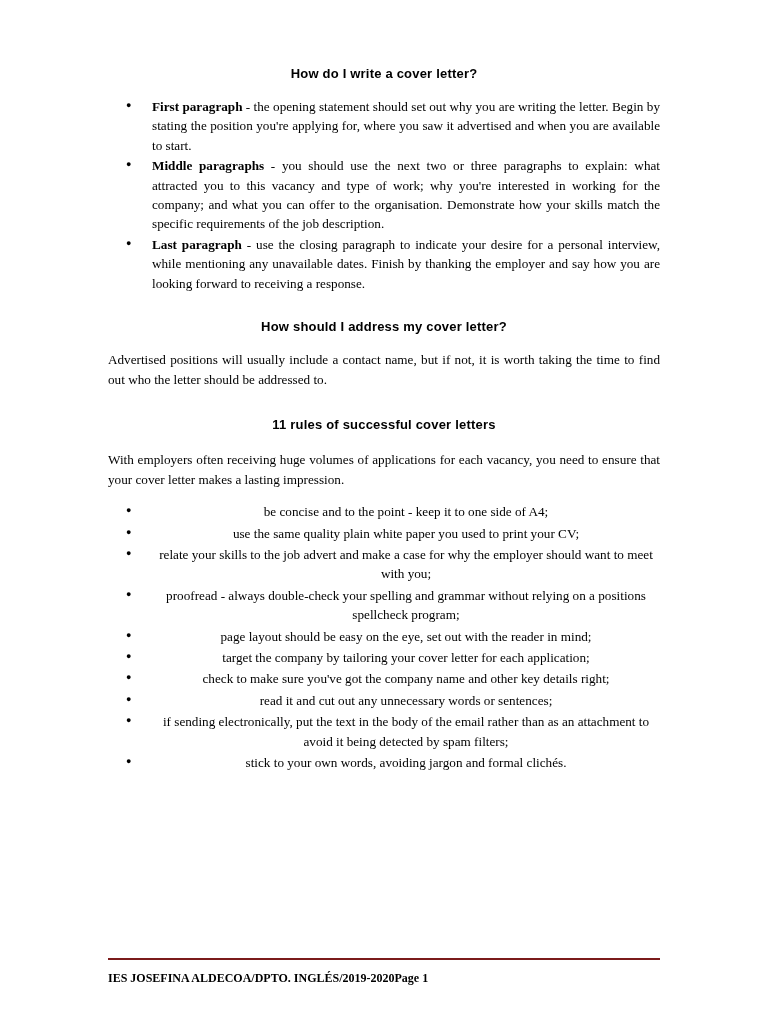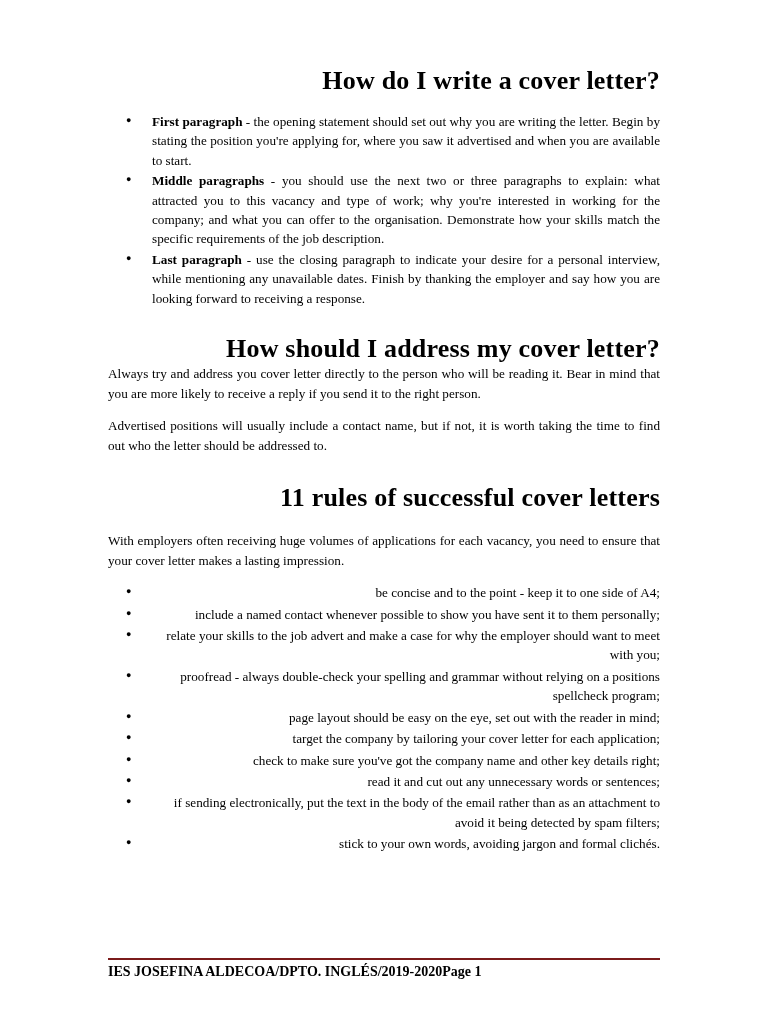--- a/index.html
+++ b/index.html
@@ -16,30 +16,30 @@
     overflow: hidden;
   }
   .page {
     width: 768px;
     height: 1024px;
     box-sizing: border-box;
     padding: 66px 108px 0 108px;
     position: relative;
   }
   h1.doc-heading {
-    font-family: Liberation Serif, serif;
-    font-size: 26px;
+    font-family: Liberation Sans, sans-serif;
+    font-size: 13px;
     font-weight: bold;
-    text-align: right;
+    text-align: center;
     margin: 0 0 16px 0;
     letter-spacing: 0.2px;
   }
   h1.doc-heading.second {
     margin-top: 26px;
-    margin-bottom: 0;
+    margin-bottom: 16px;
   }
   h1.doc-heading.third {
     margin-top: 28px;
     margin-bottom: 18px;
   }
   p.body-text {
     font-size: 13.2px;
     line-height: 1.48;
     margin: 0 0 13px 0;
     text-align: justify;
@@ -60,68 +60,67 @@
   ul.bullets > li::before {
     content: "\25CF";
     position: absolute;
     left: -22px;
     top: 0px;
     font-size: 9px;
     line-height: 1.9;
     color: #000;
   }
   ul.bullets.tight > li {
-    text-align: right;
+    text-align: center;
     margin-bottom: 2px;
   }
   .lead {
     font-weight: bold;
   }
   .footer-rule {
     position: absolute;
     left: 108px;
     right: 108px;
     bottom: 64px;
     border-top: 2px solid #7b1b1b;
   }
   .footer-text {
     position: absolute;
     left: 108px;
-    bottom: 44px;
-    font-size: 14px;
+    bottom: 38px;
+    font-size: 12px;
     font-weight: bold;
     font-family: "Liberation Serif", serif;
   }
 </style>
 </head>
 <body>
 
 <div class="page">
 
   <h1 class="doc-heading">How do I write a cover letter?</h1>
 
 
   <ul class="bullets">
     <li><span class="lead">First paragraph</span><span> - the opening statement should set out why you are writing the letter. Begin by stating the position you're applying for, where you saw it advertised and when you are available to start.</span></li>
     <li><span class="lead">Middle paragraphs</span><span> - you should use the next two or three paragraphs to explain: what attracted you to this vacancy and type of work; why you're interested in working for the company; and what you can offer to the organisation. Demonstrate how your skills match the specific requirements of the job description.</span></li>
     <li><span class="lead">Last paragraph</span><span> - use the closing paragraph to indicate your desire for a personal interview, while mentioning any unavailable dates. Finish by thanking the employer and say how you are looking forward to receiving a response.</span></li>
   </ul>
 
   <h1 class="doc-heading second">How should I address my cover letter?</h1>
 
-  <p class="body-text">Always try and address you cover letter directly to the person who will be reading it. Bear in mind that you are more likely to receive a reply if you send it to the right person.</p>
   <p class="body-text">Advertised positions will usually include a contact name, but if not, it is worth taking the time to find out who the letter should be addressed to.</p>
 
   <h1 class="doc-heading third">11 rules of successful cover letters</h1>
 
   <p class="body-text">With employers often receiving huge volumes of applications for each vacancy, you need to ensure that your cover letter makes a lasting impression.</p>
 
   <ul class="bullets tight">
     <li>be concise and to the point - keep it to one side of A4;</li>
-    <li>include a named contact whenever possible to show you have sent it to them personally;</li>
+    <li>use the same quality plain white paper you used to print your CV;</li>
     <li>relate your skills to the job advert and make a case for why the employer should want to meet with you;</li>
     <li>proofread - always double-check your spelling and grammar without relying on a positions spellcheck program;</li>
     <li>page layout should be easy on the eye, set out with the reader in mind;</li>
     <li>target the company by tailoring your cover letter for each application;</li>
     <li>check to make sure you've got the company name and other key details right;</li>
     <li>read it and cut out any unnecessary words or sentences;</li>
     <li>if sending electronically, put the text in the body of the email rather than as an attachment to avoid it being detected by spam filters;</li>
     <li>stick to your own words, avoiding jargon and formal clichés.</li>
   </ul>
 

